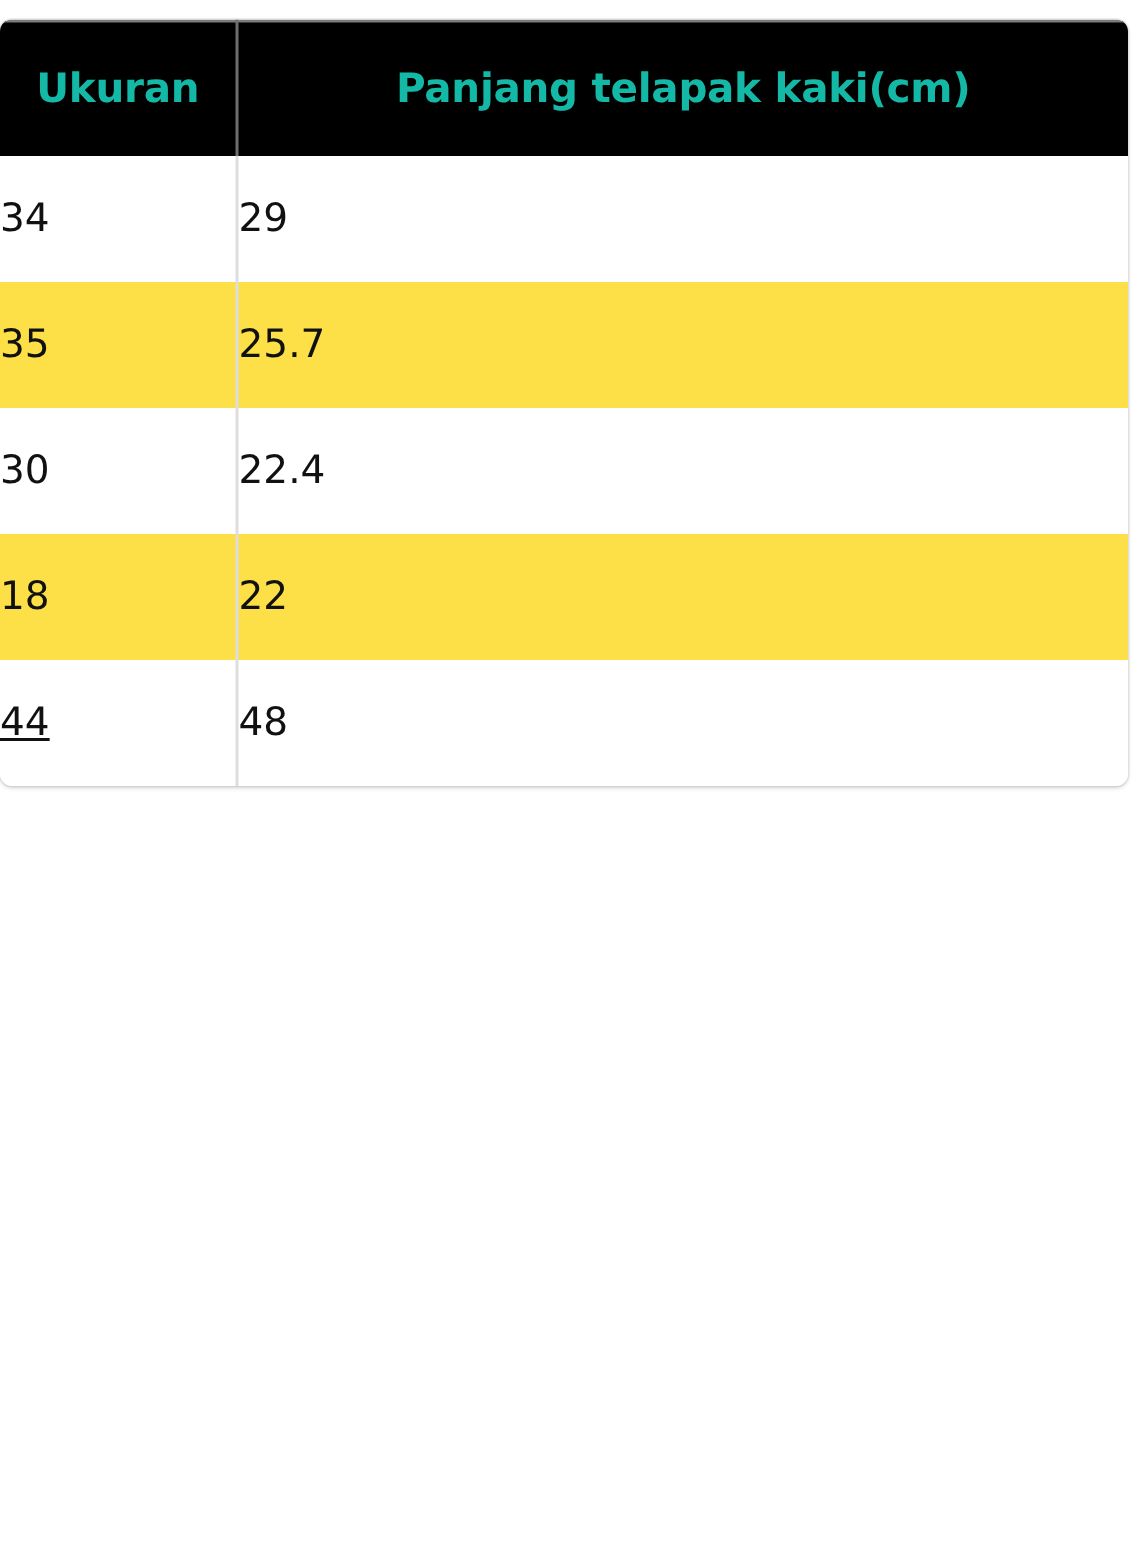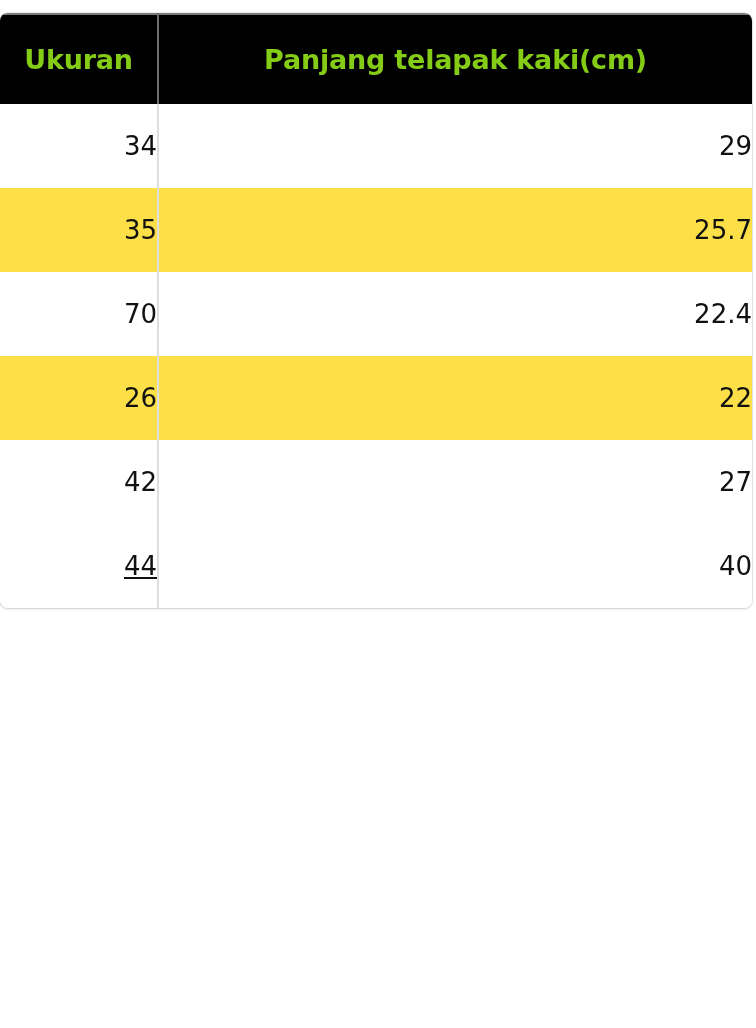--- a/index.html
+++ b/index.html
@@ -30,40 +30,40 @@
     border-spacing: 0;
     table-layout: fixed;
     background: #ffffff;
     border-radius: 8px;
     box-shadow: 0 1px 3px rgba(0,0,0,0.16), 0 0 0 1px rgba(0,0,0,0.06);
     overflow: hidden;
   }
 
   table.size-table thead th {
     background: #000000;
-    color: #84cc16;
+    color: #14b8a6;
     font-weight: bold;
     font-size: 27px;
     letter-spacing: -0.2px;
     height: 89px;
     padding: 0;
     text-align: center;
     vertical-align: middle;
     border-top: 2px solid #7b7b7b;
   }
 
   table.size-table thead th.col-size {
     width: 157px;
     border-right: 2px solid #6e6e6e;
   }
 
   table.size-table tbody td {
     height: 84px;
     padding: 0;
-    text-align: right;
+    text-align: left;
     vertical-align: middle;
     font-size: 26px;
     font-weight: normal;
     color: #111111;
     border: 0;
   }
 
   table.size-table tbody td.col-size {
     width: 157px;
     border-right: 2px solid #dedede;
@@ -98,30 +98,26 @@
     <tbody id="table-body">
         <tr class="row-odd">
           <td class="col-size">34</td>
           <td class="col-length">29</td>
         </tr>
         <tr class="row-even">
           <td class="col-size">35</td>
           <td class="col-length">25.7</td>
         </tr>
         <tr class="row-odd">
-          <td class="col-size">70</td>
+          <td class="col-size">30</td>
           <td class="col-length">22.4</td>
         </tr>
         <tr class="row-even">
-          <td class="col-size">26</td>
+          <td class="col-size">18</td>
           <td class="col-length">22</td>
         </tr>
         <tr class="row-odd">
-          <td class="col-size">42</td>
-          <td class="col-length">27</td>
-        </tr>
-        <tr class="row-odd">
           <td class="col-size">44</td>
-          <td class="col-length">40</td>
+          <td class="col-length">48</td>
         </tr>
       </tbody>
   </table>
 </div>
 
 </body></html>

